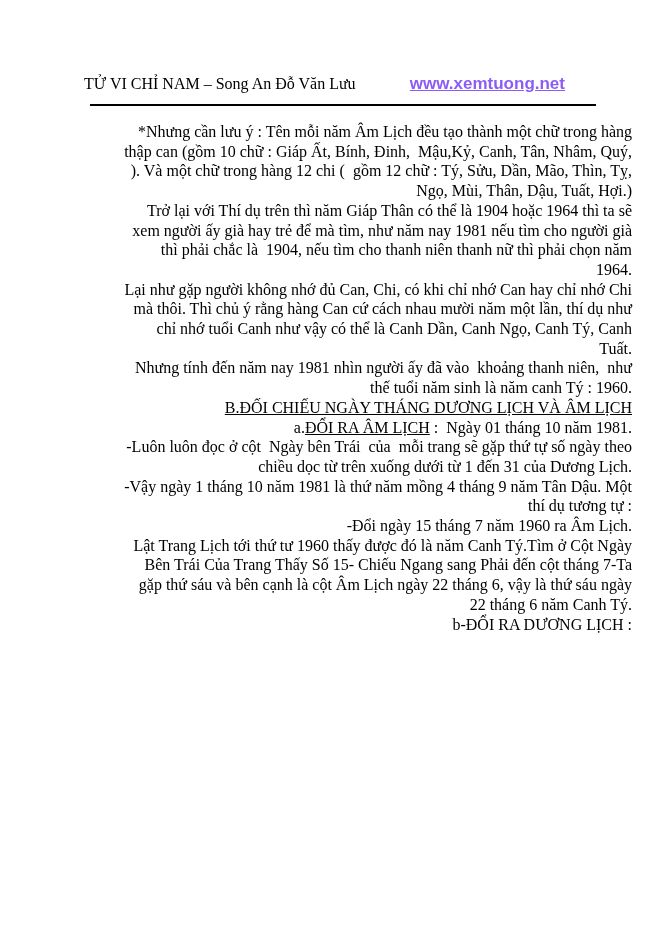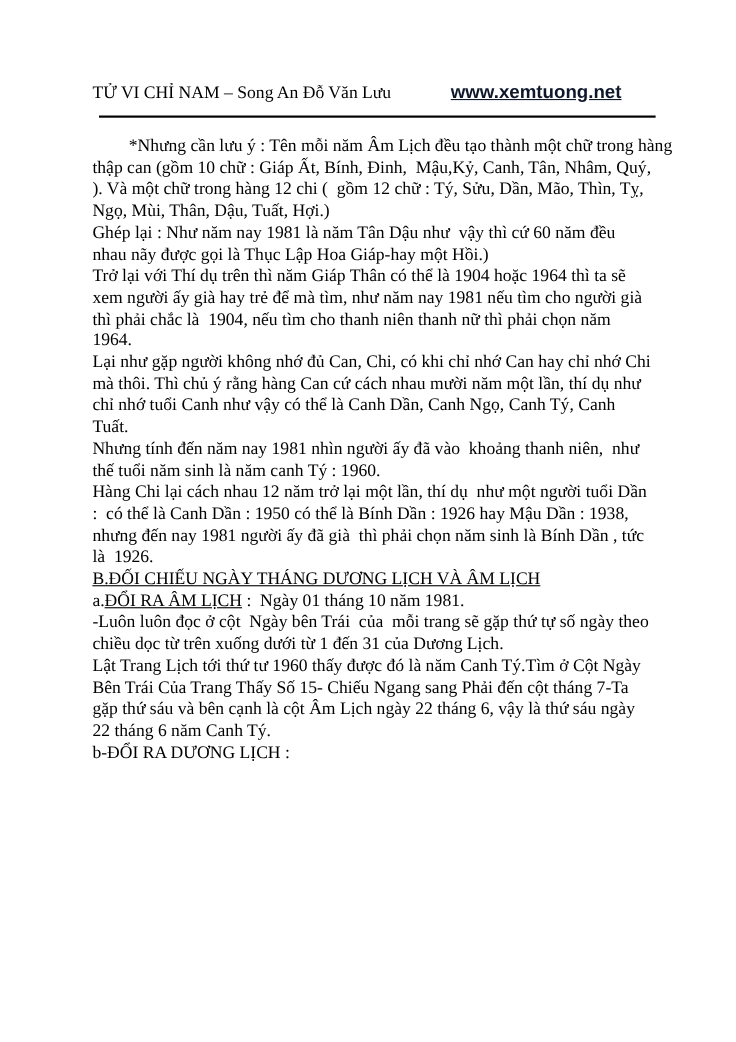--- a/index.html
+++ b/index.html
@@ -46,58 +46,56 @@
   }
   .content {
     margin: 16px 0 0 84px;
     width: 548px;
   }
   .para {
     margin: 0;
     font-size: 16px;
     line-height: 19.7px;
     white-space: pre-wrap;
+    text-align: right;
   }
   .indent { text-indent: 33px; }
   .b { font-weight: normal; }
   .u { text-decoration: underline; }
 </style>
 </head>
 <body>
 
 <div class="page">
   <div class="header-row">
     <span class="doc-title">TỬ VI CHỈ NAM – Song An Đỗ Văn Lưu</span>
-    <a href="#" class="site-link" style="color: #0f172a;">www.xemtuong.net</a>
+    <a href="#" class="site-link" style="color: #8b5cf6;">www.xemtuong.net</a>
   </div>
   <div class="rule"></div>
   <div class="content">
       <p class="para indent"><span>*Nhưng cần lưu ý : Tên mỗi năm Âm Lịch đều tạo thành một chữ trong hàng
 thập can (gồm 10 chữ : Giáp Ất, Bính, Đinh,  Mậu,Kỷ, Canh, Tân, Nhâm, Quý,
 ). Và một chữ trong hàng 12 chi (  gồm 12 chữ : Tý, Sửu, Dần, Mão, Thìn, Tỵ,
 Ngọ, Mùi, Thân, Dậu, Tuất, Hợi.)</span></p>
-      <p class="para"><span>Ghép lại : Như năm nay 1981 là năm Tân Dậu như  vậy thì cứ 60 năm đều
-nhau nãy được gọi là Thục Lập Hoa Giáp-hay một Hồi.)</span></p>
       <p class="para"><span>Trở lại với Thí dụ trên thì năm Giáp Thân có thể là 1904 hoặc 1964 thì ta sẽ
 xem người ấy già hay trẻ để mà tìm, như năm nay 1981 nếu tìm cho người già
 thì phải chắc là  1904, nếu tìm cho thanh niên thanh nữ thì phải chọn năm
 1964.</span></p>
       <p class="para"><span>Lại như gặp người không nhớ đủ Can, Chi, có khi chỉ nhớ Can hay chỉ nhớ Chi
 mà thôi. Thì chủ ý rằng hàng Can cứ cách nhau mười năm một lần, thí dụ như
 chỉ nhớ tuổi Canh như vậy có thể là Canh Dần, Canh Ngọ, Canh Tý, Canh
 Tuất.</span></p>
       <p class="para"><span>Nhưng tính đến năm nay 1981 nhìn người ấy đã vào  khoảng thanh niên,  như
 thế tuổi năm sinh là năm canh Tý : 1960.</span></p>
-      <p class="para"><span>Hàng Chi lại cách nhau 12 năm trở lại một lần, thí dụ  như một người tuổi Dần
-:  có thể là Canh Dần : 1950 có thể là Bính Dần : 1926 hay Mậu Dần : 1938,
-nhưng đến nay 1981 người ấy đã già  thì phải chọn năm sinh là Bính Dần , tức
-là  1926.</span></p>
       <p class="para"><span class="b u">B.ĐỐI CHIẾU NGÀY THÁNG DƯƠNG LỊCH VÀ ÂM LỊCH</span></p>
       <p class="para"><span>a.</span><span class="b u">ĐỔI RA ÂM LỊCH</span><span> :  Ngày 01 tháng 10 năm 1981.</span></p>
       <p class="para"><span>-Luôn luôn đọc ở cột  Ngày bên Trái  của  mỗi trang sẽ gặp thứ tự số ngày theo
 chiều dọc từ trên xuống dưới từ 1 đến 31 của Dương Lịch.</span></p>
+      <p class="para"><span>-Vậy ngày 1 tháng 10 năm 1981 là thứ năm mồng 4 tháng 9 năm Tân Dậu. Một
+thí dụ tương tự :</span></p>
+      <p class="para"><span>-Đổi ngày 15 tháng 7 năm 1960 ra Âm Lịch.</span></p>
       <p class="para"><span>Lật Trang Lịch tới thứ tư 1960 thấy được đó là năm Canh Tý.Tìm ở Cột Ngày
 Bên Trái Của Trang Thấy Số 15- Chiếu Ngang sang Phải đến cột tháng 7-Ta
 gặp thứ sáu và bên cạnh là cột Âm Lịch ngày 22 tháng 6, vậy là thứ sáu ngày
 22 tháng 6 năm Canh Tý.</span></p>
       <p class="para"><span>b-</span><span class="b">ĐỔI RA DƯƠNG LỊCH :</span></p>
     </div>
 </div>
 
 </body></html>

